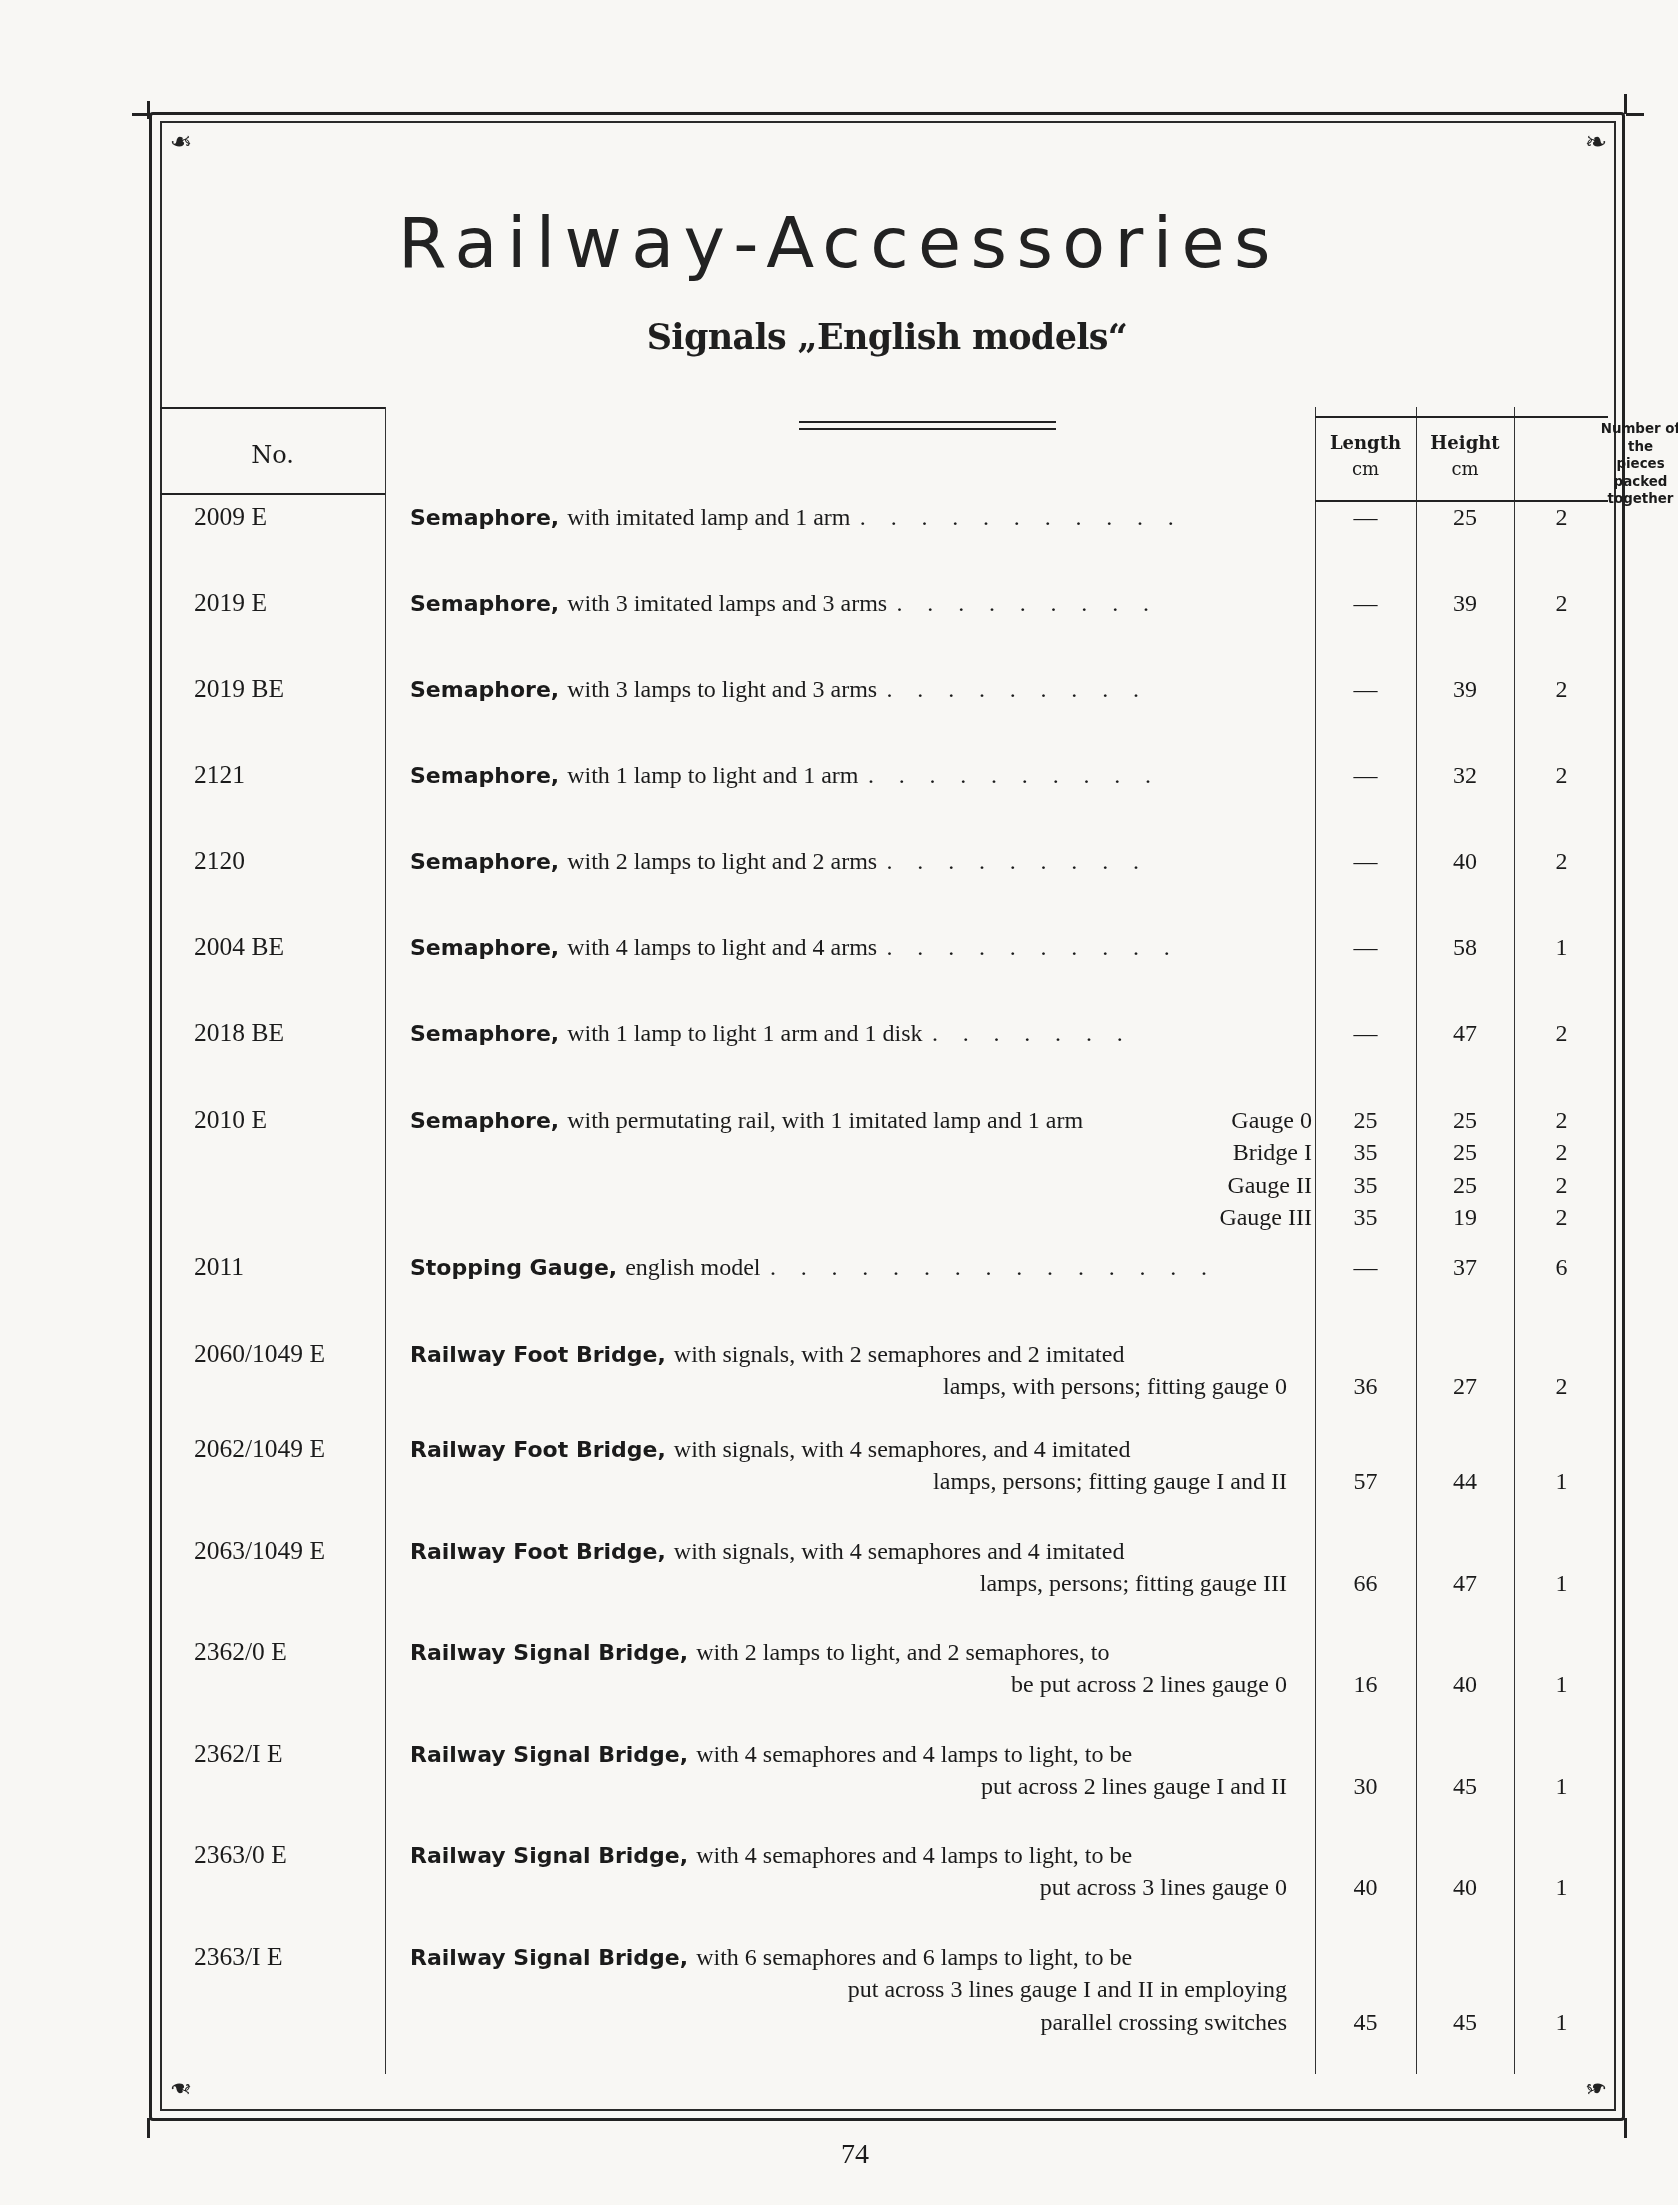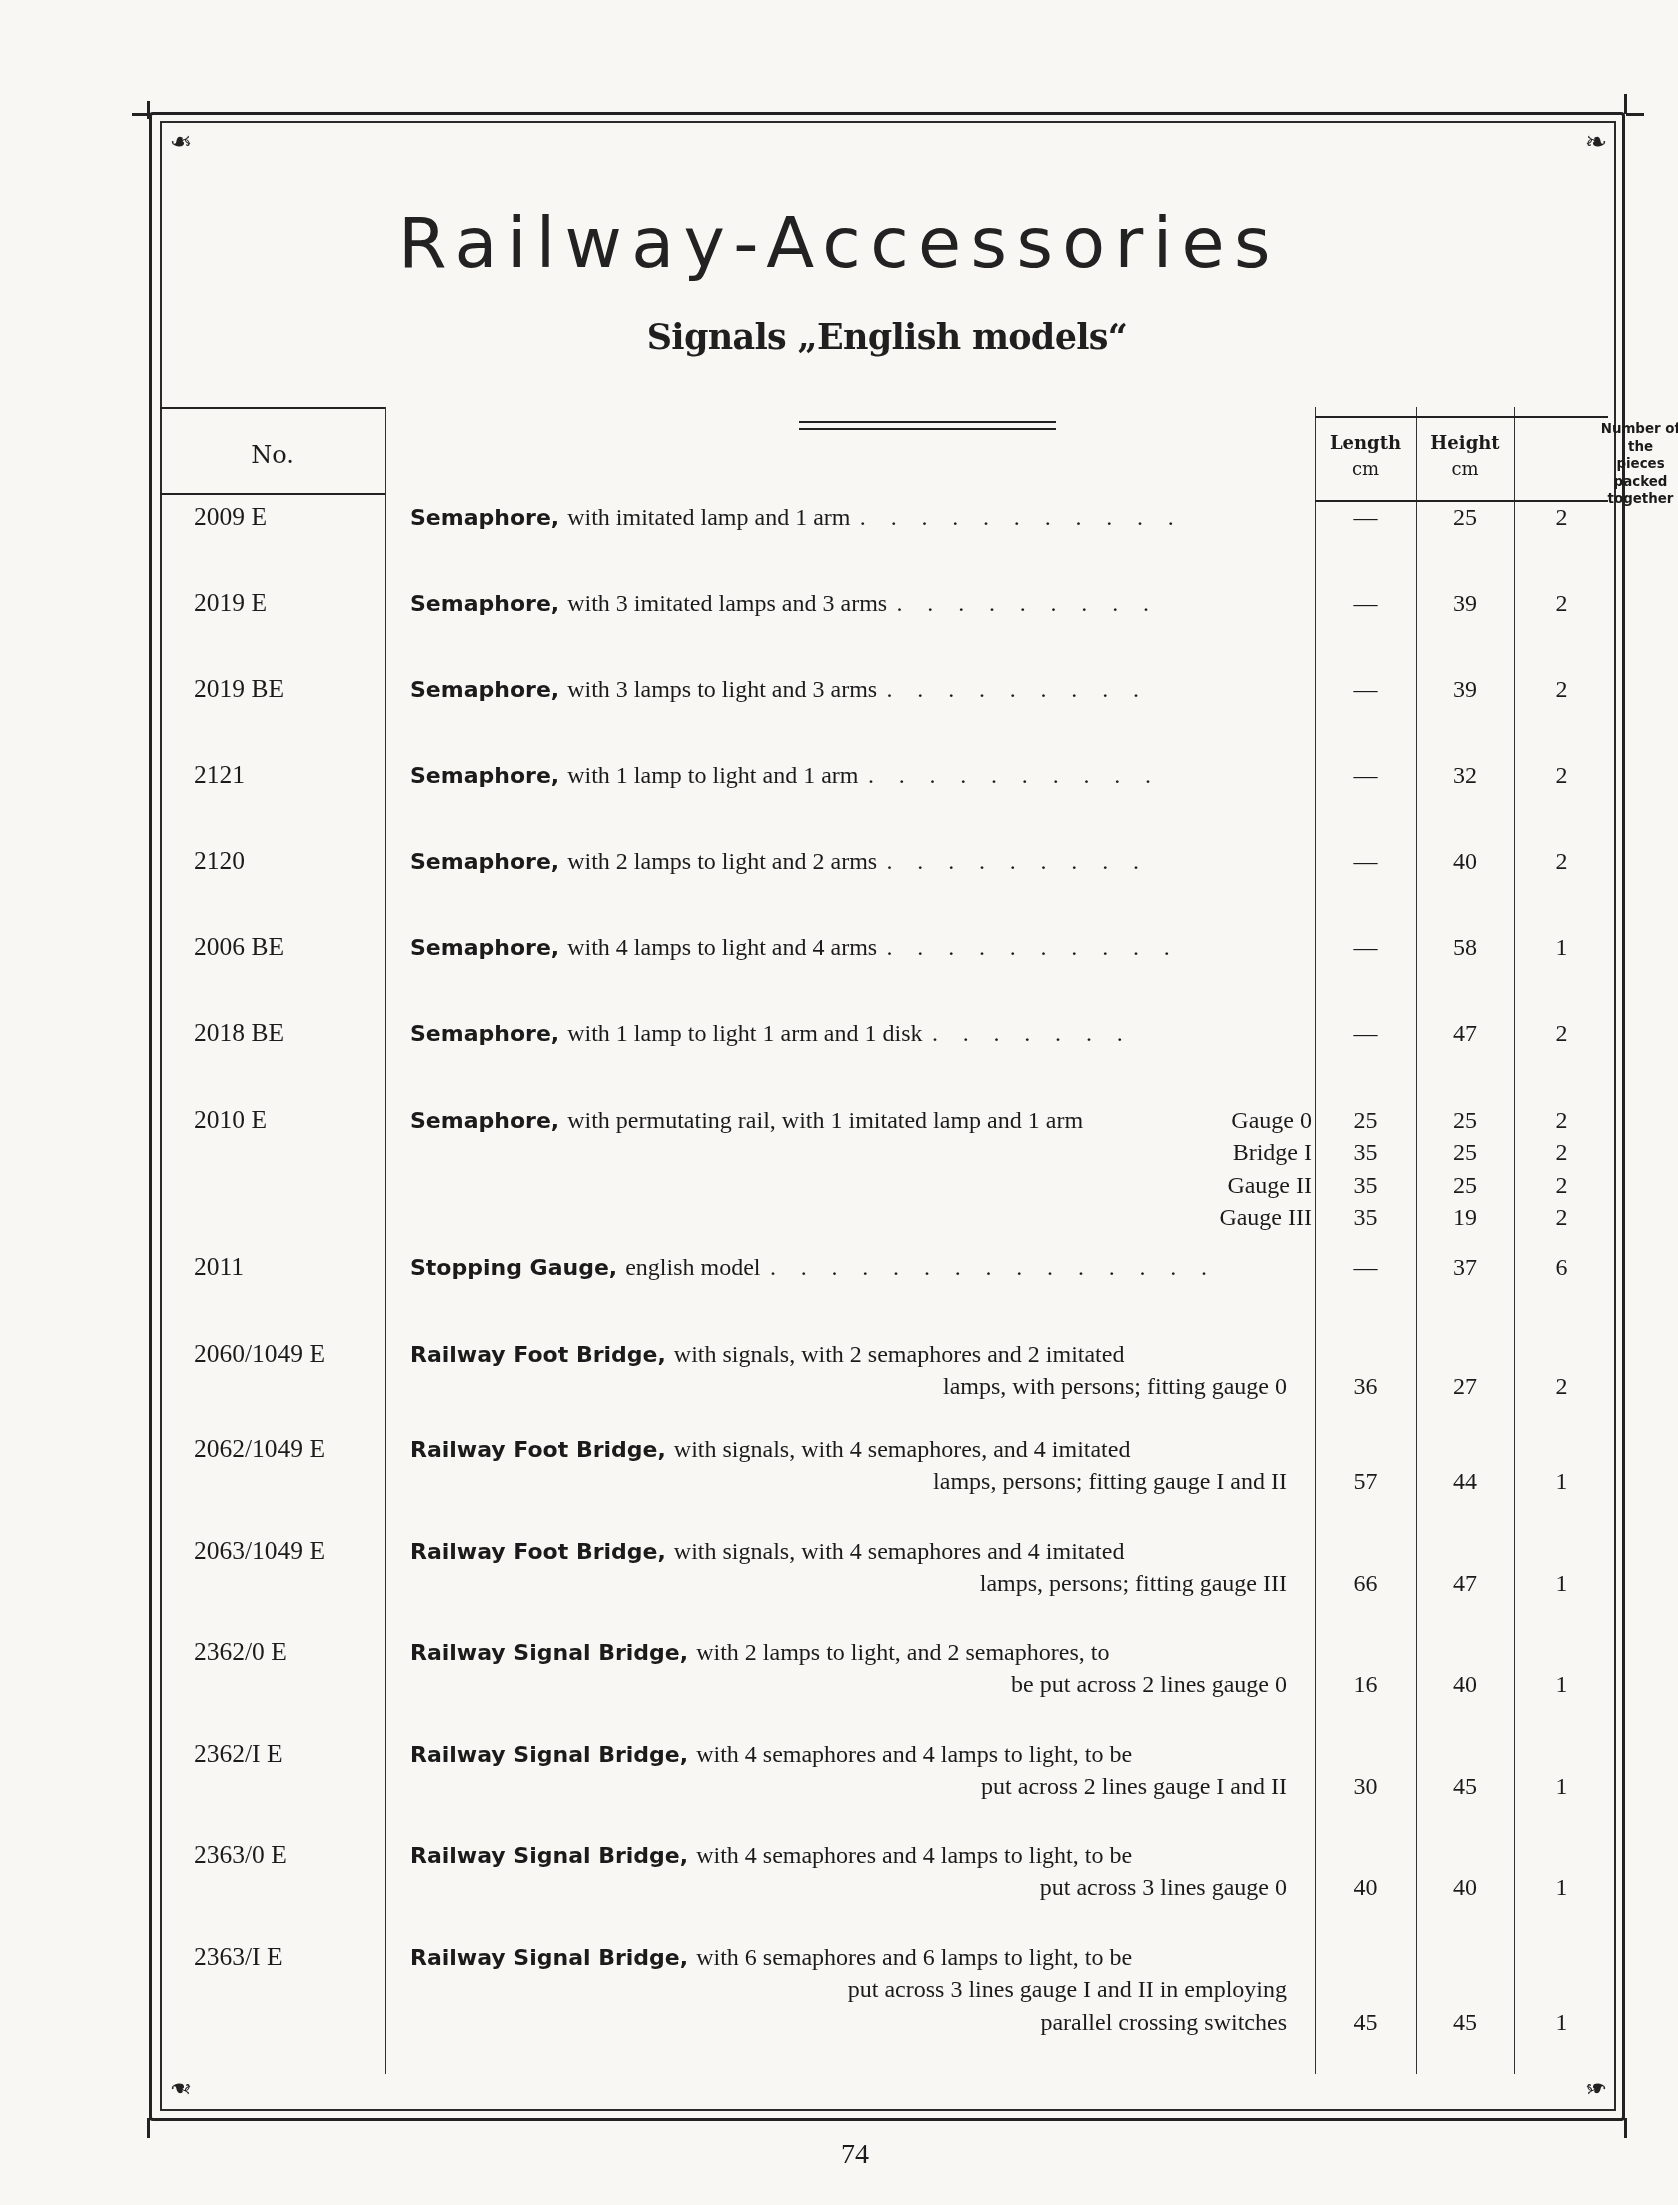--- a/index.html
+++ b/index.html
@@ -147,21 +147,21 @@
         <div style="position:absolute;left:1354px;width:95px;top:0px;height:32px;line-height:32px;text-align:center;font-family:&quot;Liberation Serif&quot;,serif;font-size:24px;">2</div>
       </div>
       <div class="row" style="top:438px;">
         <div style="position:absolute;left:34px;top:0;height:32px;line-height:32px;font-family:&quot;Liberation Serif&quot;,serif;font-size:25.5px;">2120</div>
         <div style="position:absolute;top:0px;height:32px;line-height:32px;font-family:&quot;Liberation Serif&quot;,serif;font-size:24px;white-space:nowrap;left:250px;"><b style="font-family:&quot;DejaVu Sans&quot;,sans-serif;font-size:22px;margin-right:8px;">Semaphore,</b><span>with 2 lamps to light and 2 arms</span><span class="dots" style="margin-left:9.4px;">. . . . . . . . .</span></div>
         <div style="position:absolute;left:1155px;width:101px;top:0px;height:32px;line-height:32px;text-align:center;font-family:&quot;Liberation Serif&quot;,serif;font-size:24px;">—</div>
         <div style="position:absolute;left:1256px;width:98px;top:0px;height:32px;line-height:32px;text-align:center;font-family:&quot;Liberation Serif&quot;,serif;font-size:24px;">40</div>
         <div style="position:absolute;left:1354px;width:95px;top:0px;height:32px;line-height:32px;text-align:center;font-family:&quot;Liberation Serif&quot;,serif;font-size:24px;">2</div>
       </div>
       <div class="row" style="top:524px;">
-        <div style="position:absolute;left:34px;top:0;height:32px;line-height:32px;font-family:&quot;Liberation Serif&quot;,serif;font-size:25.5px;">2006 BE</div>
+        <div style="position:absolute;left:34px;top:0;height:32px;line-height:32px;font-family:&quot;Liberation Serif&quot;,serif;font-size:25.5px;">2004 BE</div>
         <div style="position:absolute;top:0px;height:32px;line-height:32px;font-family:&quot;Liberation Serif&quot;,serif;font-size:24px;white-space:nowrap;left:250px;"><b style="font-family:&quot;DejaVu Sans&quot;,sans-serif;font-size:22px;margin-right:8px;">Semaphore,</b><span>with 4 lamps to light and 4 arms</span><span class="dots" style="margin-left:9.4px;">. . . . . . . . . .</span></div>
         <div style="position:absolute;left:1155px;width:101px;top:0px;height:32px;line-height:32px;text-align:center;font-family:&quot;Liberation Serif&quot;,serif;font-size:24px;">—</div>
         <div style="position:absolute;left:1256px;width:98px;top:0px;height:32px;line-height:32px;text-align:center;font-family:&quot;Liberation Serif&quot;,serif;font-size:24px;">58</div>
         <div style="position:absolute;left:1354px;width:95px;top:0px;height:32px;line-height:32px;text-align:center;font-family:&quot;Liberation Serif&quot;,serif;font-size:24px;">1</div>
       </div>
       <div class="row" style="top:610px;">
         <div style="position:absolute;left:34px;top:0;height:32px;line-height:32px;font-family:&quot;Liberation Serif&quot;,serif;font-size:25.5px;">2018 BE</div>
         <div style="position:absolute;top:0px;height:32px;line-height:32px;font-family:&quot;Liberation Serif&quot;,serif;font-size:24px;white-space:nowrap;left:250px;"><b style="font-family:&quot;DejaVu Sans&quot;,sans-serif;font-size:22px;margin-right:8px;">Semaphore,</b><span>with 1 lamp to light 1 arm and 1 disk</span><span class="dots" style="margin-left:9.4px;">. . . . . . .</span></div>
         <div style="position:absolute;left:1155px;width:101px;top:0px;height:32px;line-height:32px;text-align:center;font-family:&quot;Liberation Serif&quot;,serif;font-size:24px;">—</div>
         <div style="position:absolute;left:1256px;width:98px;top:0px;height:32px;line-height:32px;text-align:center;font-family:&quot;Liberation Serif&quot;,serif;font-size:24px;">47</div>

